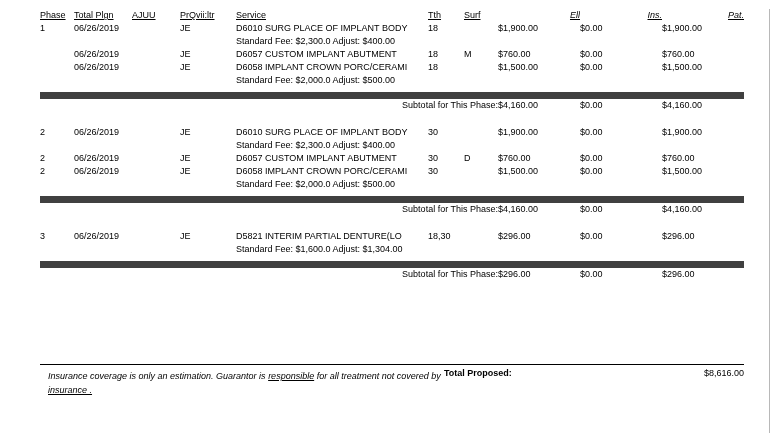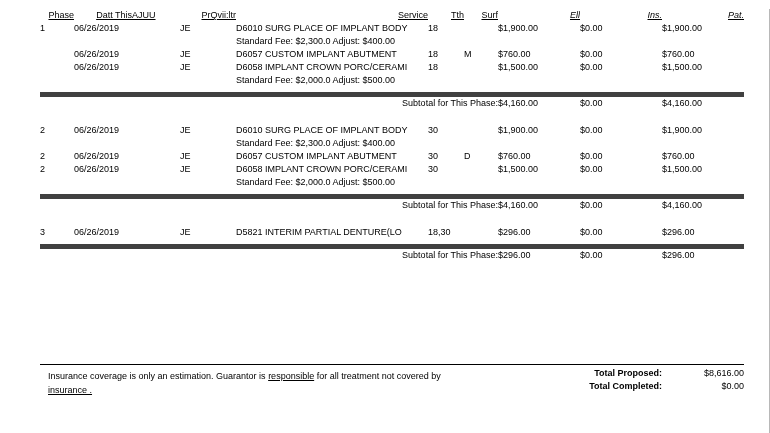--- a/index.html
+++ b/index.html
@@ -60,32 +60,32 @@
   col.c-ell   { width: 82px; }
   col.c-ins   { width: 82px; }
   col.c-pat   { width: 82px; }
 
   thead th {
     text-align: left;
     font-size: 9px;
     padding-bottom: 1px;
     text-decoration: underline;
   }
-  thead th.hdr-u { text-decoration: underline; text-align: right; }
+  thead th.hdr-u { text-decoration: underline; }
   thead th.num { text-align: right; font-style: italic; }
 
   td.num { text-align: left; padding-right: 2px; }
   td.ctr { text-align: left; }
   td.sub-label { text-align: right; font-weight: bold; padding-right: 8px; }
 
   tr.spacer td { height: 9px; line-height: 9px; font-size: 1px; }
   tr.spacer-sm td { height: 5px; line-height: 5px; font-size: 1px; }
 
   .line-top td {
-    border-top: 5px solid #404040;
+    border-top: 7px solid #404040;
     padding-top: 1px;
     margin-top: 48px;
   }
 
   
   .footer {
     position: absolute;
     left: 40px;
     top: 355px;
     width: 704px;
@@ -95,41 +95,41 @@
     width: 704px;
     margin-bottom: 4px;
   }
   .disclaimer {
     position: absolute;
     left: 8px;
     top: 5px;
     width: 440px;
     font-size: 9px;
     line-height: 14px;
+    font-style: italic;
   }
   .disclaimer u { text-decoration: underline; }
   .totals {
     position: absolute;
     right: 0;
     top: 3px;
     width: 300px;
   }
   table.totals-table {
     border-collapse: collapse;
     width: 300px;
     table-layout: fixed;
   }
   table.totals-table td {
     font-size: 9px;
     line-height: 13px;
     padding: 0;
     white-space: nowrap;
   }
   td.tot-label {
-    text-align: right;
     font-weight: bold;
     padding-right: 18px;
     width: 218px;
   }
   td.tot-val {
     text-align: right;
     width: 82px;
     padding-right: 2px;
   }
 </style>
@@ -149,21 +149,21 @@
       <col class="c-service">
         <col class="c-tth">
         <col class="c-surf">
       <col class="c-ell">
         <col class="c-ins">
         <col class="c-pat">
     </colgroup>
     <thead>
       <tr>
         <th class="hdr-u">Phase</th>
-        <th class="hdr-u">Datt This</th>
+        <th class="hdr-u">Total Plgn</th>
         <th>AJUU</th>
         <th class="hdr-u">PrQvii:ltr</th>
         <th class="hdr-u">Service</th>
         <th class="hdr-u">Tth</th>
         <th class="hdr-u">Surf</th>
         <th class="hdr-u num">Ell</th>
         <th class="hdr-u num">Ins.</th>
         <th class="hdr-u num">Pat.</th>
       </tr>
     </thead>
@@ -314,20 +314,27 @@
         <td>06/26/2019</td>
         <td></td>
         <td>JE</td>
         <td>D5821  INTERIM PARTIAL DENTURE(LO</td>
         <td>18,30</td>
         <td class="ctr"></td>
         <td class="num">$296.00</td>
         <td class="num">$0.00</td>
         <td class="num">$296.00</td>
       </tr>
+      <tr class="note">
+        <td></td>
+          <td></td>
+          <td></td>
+          <td></td>
+        <td class="service-note" colspan="6">Standard Fee: $1,600.0 Adjust: $1,304.00</td>
+      </tr>
 
       <tr class="spacer-sm">
           <td colspan="10"></td>
         </tr>
       <tr class="line-top">
         <td colspan="7" class="sub-label">Subtotal for This Phase:</td>
         <td class="num">$296.00</td>
         <td class="num">$0.00</td>
         <td class="num">$296.00</td>
       </tr>
@@ -351,22 +358,18 @@
       <u>insurance .</u>
     </div>
 
     <div class="totals">
       <table class="totals-table">
         <tbody>
             <tr>
           <td class="tot-label">Total Proposed:</td>
           <td class="tot-val">$8,616.00</td>
         </tr>
-        <tr>
-          <td class="tot-label">Total Completed:</td>
-          <td class="tot-val">$0.00</td>
-        </tr>
       </tbody>
         </table>
     </div>
   </div>
 
 </div>
 
 </body></html>

